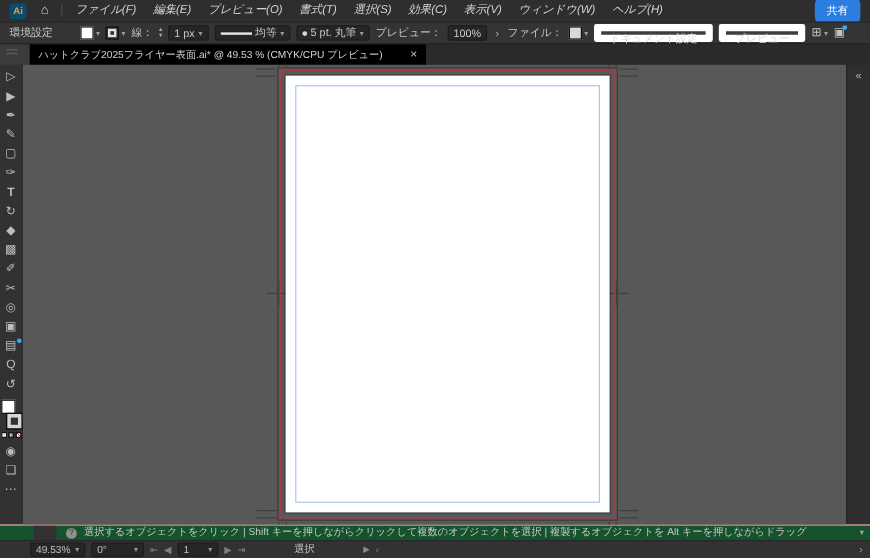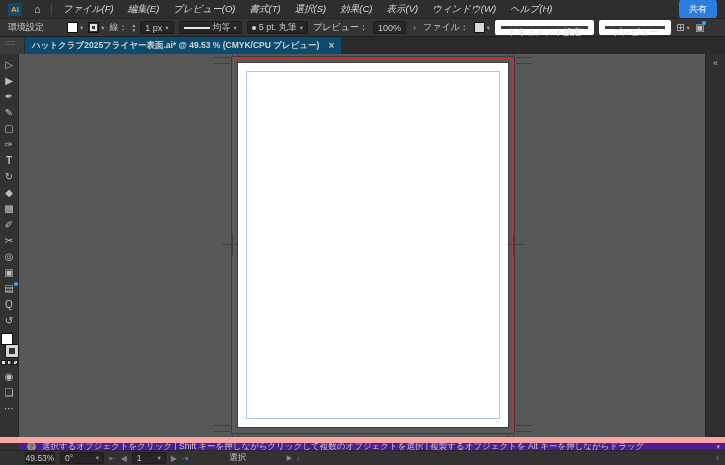--- a/index.html
+++ b/index.html
@@ -43,22 +43,22 @@
           height:15px; padding:0 7px; font-family:inherit; }
   .cicon { color:#c0c0c0; font-size:10px; position:relative; }
   .blue-dot::after { content:""; position:absolute; width:4px; height:4px; border-radius:50%; background:#38a7f5;
                      top:-1px; right:-2px; }
 
   
   .tab-bar { height:17px; background:#2a2a2a; display:flex; align-items:stretch; flex:none; }
   .dock-grip { width:24px; background:#3c3c3c; margin-right:1px; position:relative; }
   .dock-grip::before { content:""; position:absolute; left:5px; top:4px; width:10px; height:1px;
                        background:#5c5c5c; box-shadow:0 3px 0 #5c5c5c; }
-  .doc-tab { background:#0c4a6e; color:#d2d2d2; font-size:8.5px; display:flex; align-items:center;
-             padding:0 7px; gap:9px;font-weight:bold; }
+  .doc-tab { background:#000000; color:#d2d2d2; font-size:8.5px; display:flex; align-items:center;
+             padding:0 7px; gap:23px; }
   .tab-close { color:#c4c4c4; font-size:10px; }
 
   
   .main { flex:1; display:flex; min-height:0; }
   .toolbar { width:19px; background:#323232; border-right:1px solid #282828; display:flex; flex-direction:column;
              align-items:center; padding-top:3px; flex:none; }
   .tool { width:17px; height:16px; color:#bdbdbd; font-size:10px; line-height:16px; text-align:center; position:relative; }
   .tool[data-name="type-tool"] { font-weight:bold; }
   .tool[data-name="comment-tool"]::after { content:""; position:absolute; width:4px; height:4px; border-radius:50%;
                                            background:#38a7f5; top:1px; right:0; }
@@ -81,34 +81,34 @@
   .cm-h { position:absolute; width:16px; height:7px; border-top:1px solid #3f3f3f; border-bottom:1px solid #3f3f3f; }
   .cm-v { position:absolute; width:7px; height:16px; border-left:1px solid #3f3f3f; border-right:1px solid #3f3f3f; }
   .ctr { position:absolute; width:21px; height:21px; }
   .ctr::before { content:""; position:absolute; left:0; top:10px; width:21px; height:1px; background:#3f3f3f; }
   .ctr::after  { content:""; position:absolute; left:10px; top:0; width:1px; height:21px; background:#3f3f3f; }
 
   .right-dock { width:20px; background:#2f2f2f; border-left:1px solid #242424; text-align:center;
                 color:#b5b5b5; font-size:9px; padding-top:4px; flex:none; }
 
   
-  .hint-bar { height:13px; background:#4c1d95; border-top:6px solid #fca5a5; display:flex; align-items:center;
-              font-size:8.5px; color:#c9c9c9; flex:none; white-space:nowrap; overflow:hidden; }
+  .hint-bar { height:13px; background:#14532d; border-top:1px solid #fca5a5; display:flex; align-items:center;
+              font-size:8.5px; color:#c9c9c9; flex:none; white-space:nowrap; overflow:hidden;padding-left:28px; }
   .hint-stub { width:19px; height:100%; background:#323232; flex:none; }
   .help-badge { width:9px; height:9px; border-radius:50%; background:#8f8f8f; color:#303030; font-size:7px;
                 line-height:9px; text-align:center; margin:0 6px 0 8px; flex:none; }
   .hint-text { flex:1; overflow:hidden; text-overflow:ellipsis; }
   .hint-collapse { margin:0 5px; color:#a5a5a5; font-size:7px; flex:none; }
 
   
   .status-bar { height:15px; background:#323232; border-top:1px solid #272727; display:flex; align-items:center;
                 gap:5px; padding-left:25px; padding-right:6px; font-size:8.5px; color:#b9b9b9; flex:none; }
   .sfield { background:#262626; border:1px solid #1c1c1c; border-radius:2px; height:12px;
             display:inline-flex; align-items:center; padding:0 4px; gap:3px; color:#c0c0c0; }
-  .sfield.zoomf { width:30px; justify-content:space-between;flex-direction:column; }
+  .sfield.zoomf { width:46px; justify-content:space-between; }
   .sfield.rotf { width:44px; justify-content:space-between; }
   .sfield.abf { width:34px; justify-content:space-between; }
   .navi { color:#7e7e7e; font-size:8px; }
   .toolfield { width:88px; justify-content:center; background:transparent; border-color:transparent; color:#c6c6c6; }
   .smenu-arrow { color:#8d8d8d; font-size:7px; }
   .sscroll { margin-left:auto; color:#9a9a9a; font-size:9px; }
 </style>
 </head>
 <body>
 

